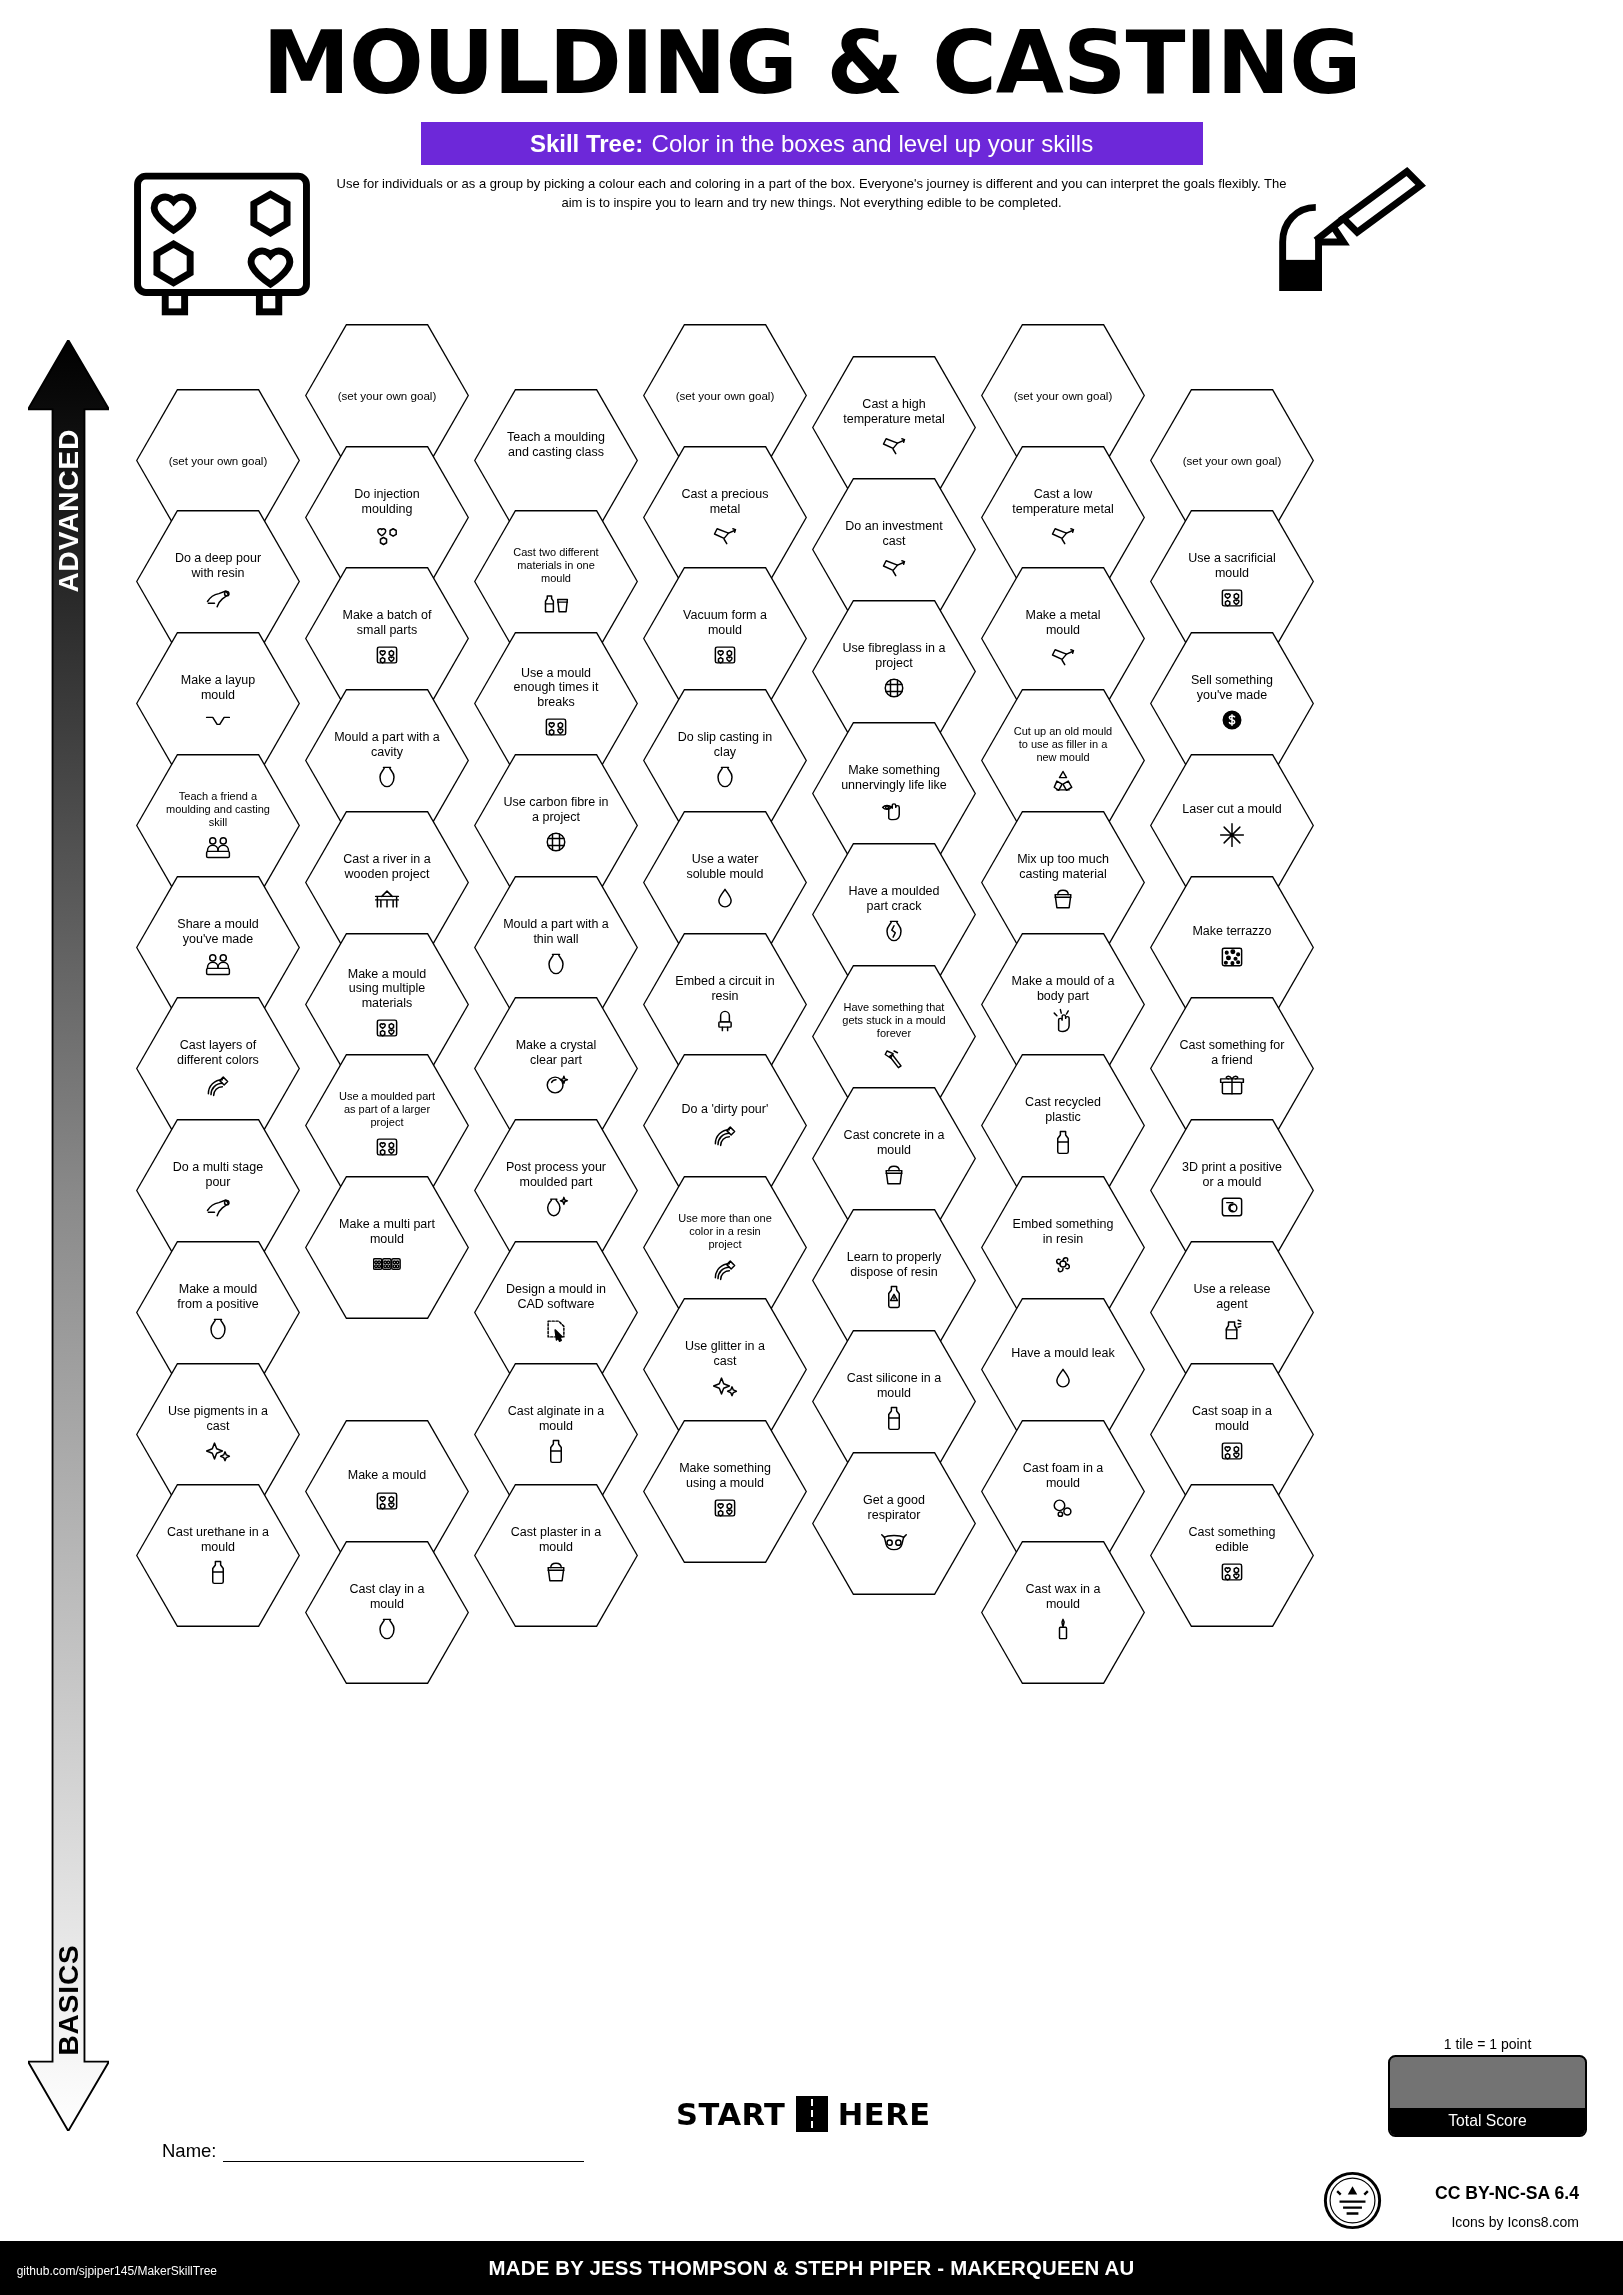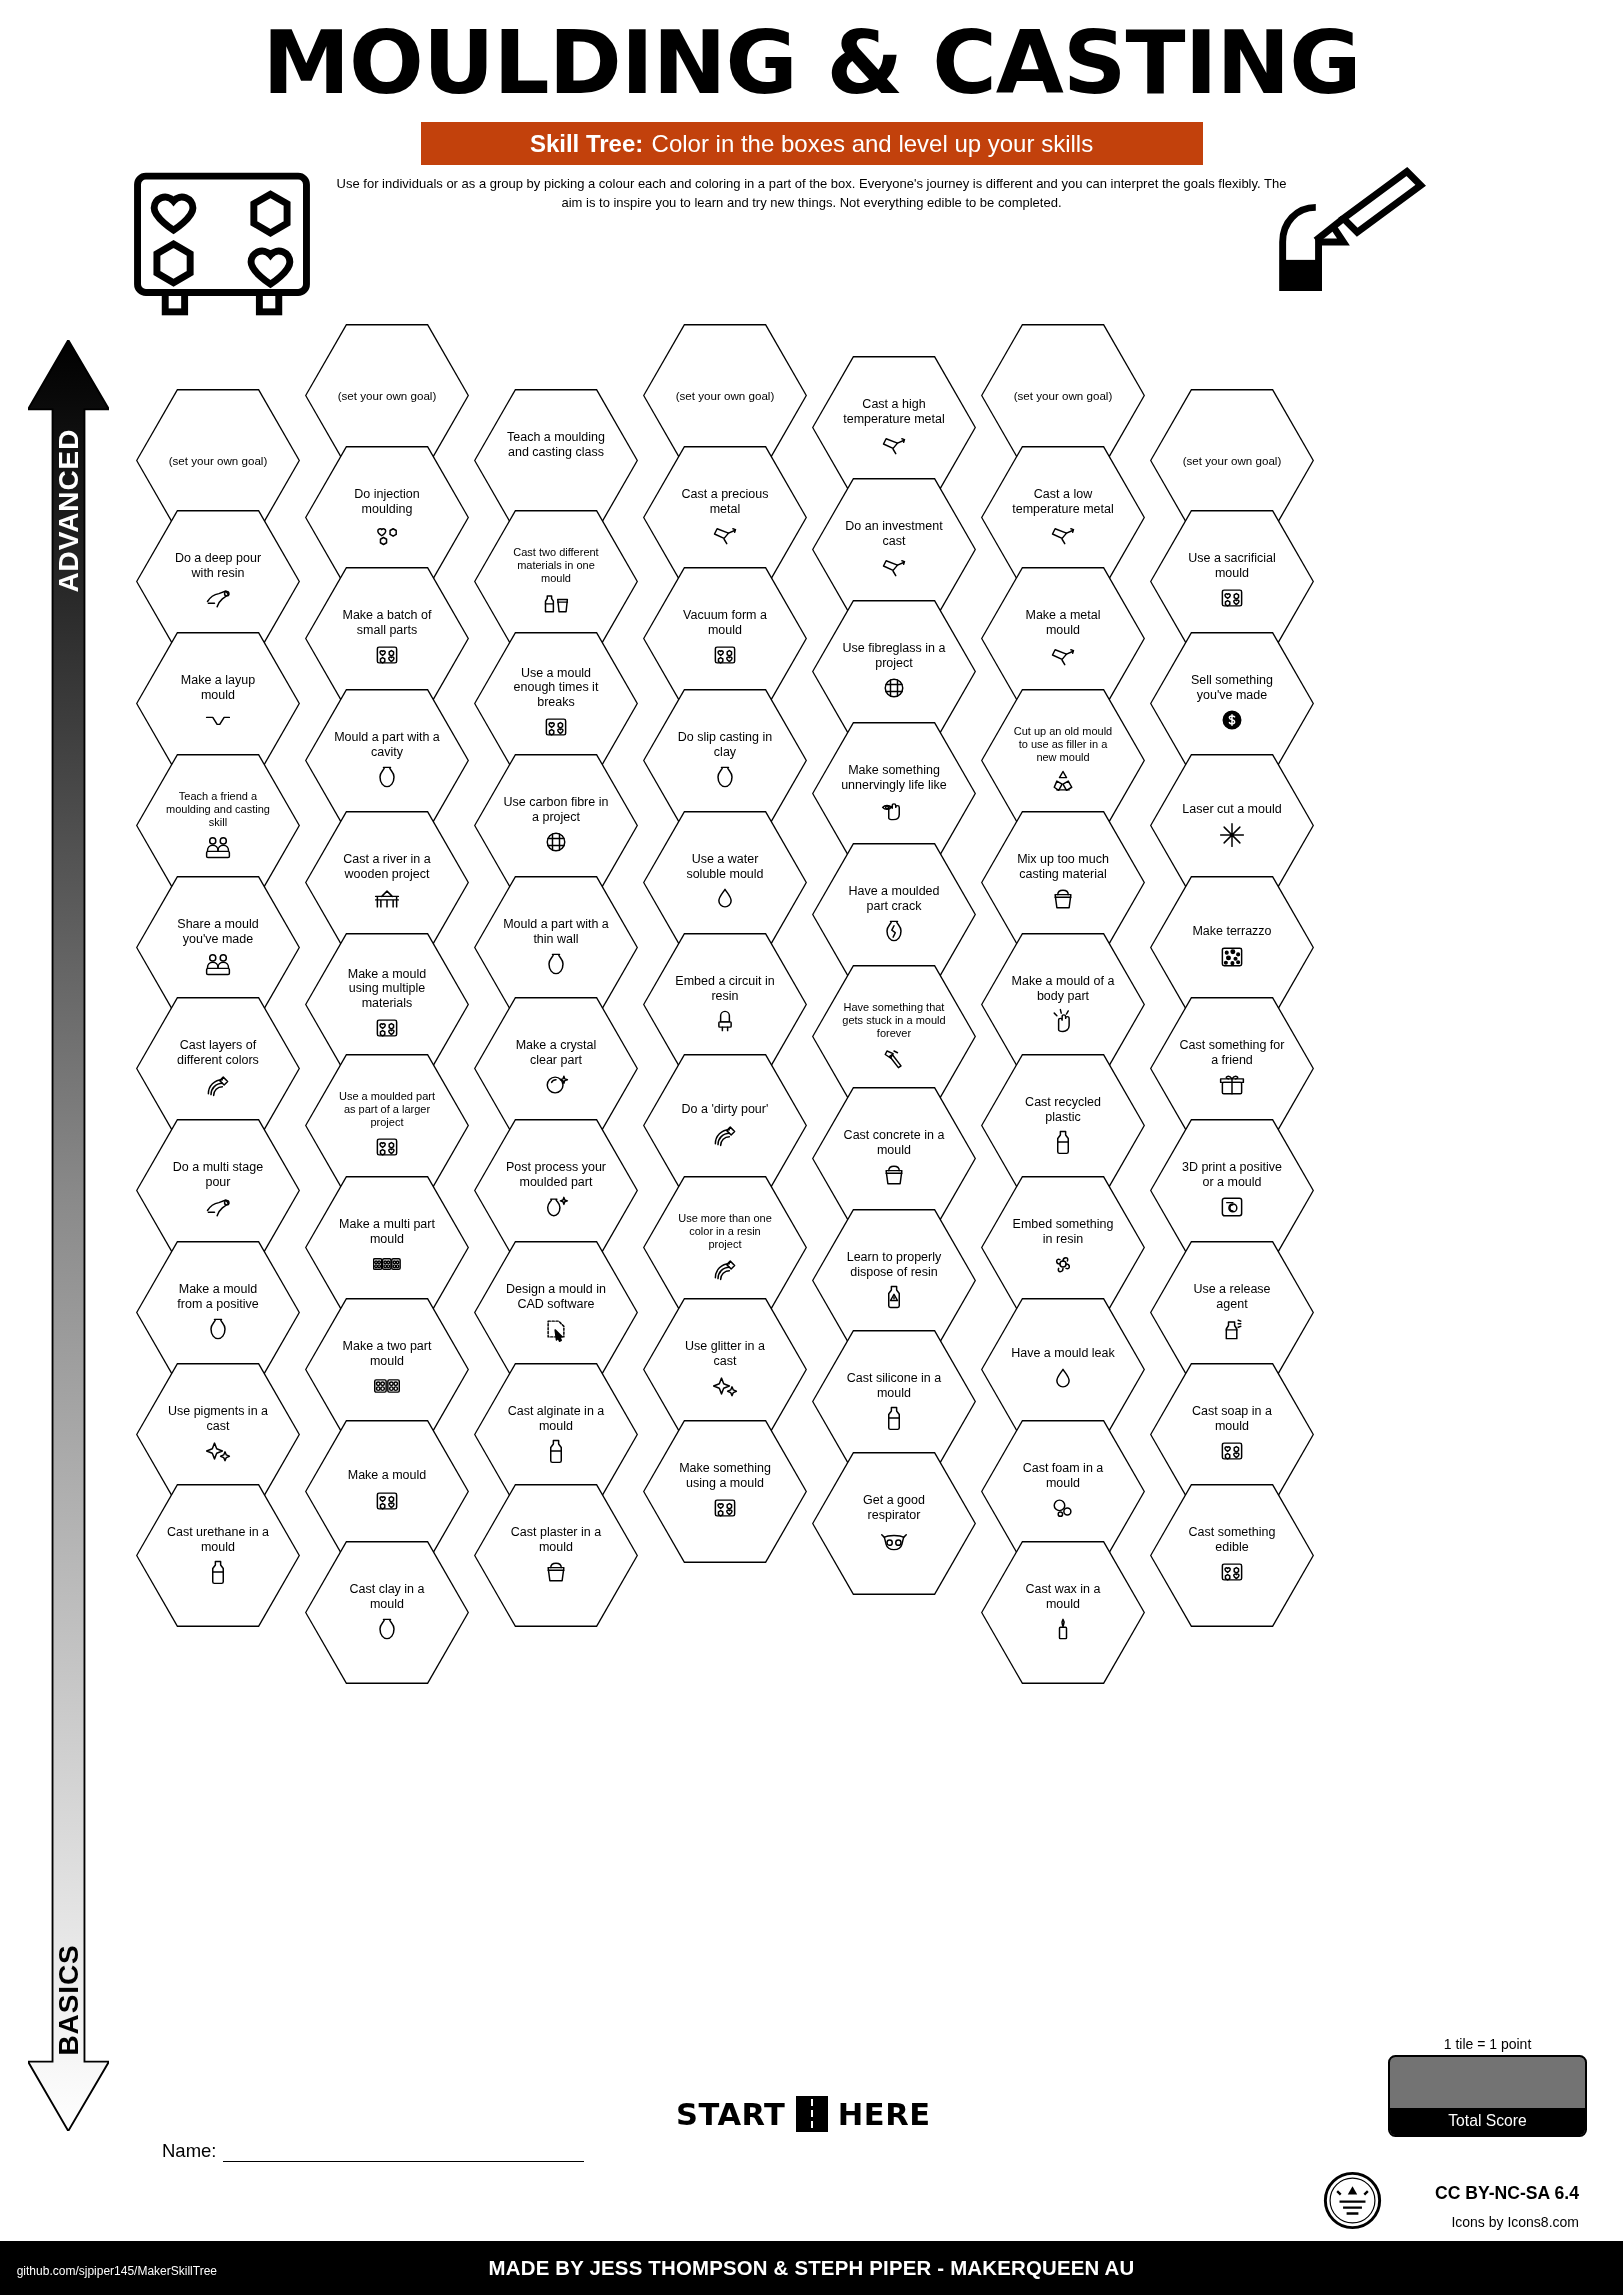--- a/index.html
+++ b/index.html
@@ -20,21 +20,21 @@
     font-size: 88px;
     font-weight: 900;
     letter-spacing: -0.9px;
     line-height: 1;
     padding-top: 18.5px;
     font-family: "DejaVu Sans", sans-serif;
   }
 
   #subtitle-bar {
     margin: 15.7px auto 0 auto;
-    background: #c2410c;
+    background: #6d28d9;
     color: #fff;
     width: 782px;
     height: 43px;
     display: flex;
     align-items: center;
     justify-content: center;
     font-size: 24px;
   }
   #subtitle-bar .lead { font-weight: 700; margin-right: 8.3px; }
 
@@ -442,39 +442,20 @@
             <circle cx="28" cy="37" r="3"></circle>
             <circle cx="35" cy="37" r="3"></circle>
             <circle cx="49" cy="28" r="3"></circle>
             <circle cx="56" cy="28" r="3"></circle>
             <circle cx="49" cy="37" r="3"></circle>
             <circle cx="56" cy="37" r="3"></circle>
           </svg>
         </div>
       </div>
     </div>
-    <div class="hex" style="width: 164px; height: 143px; left: 305px; top: 1298px;">
-      <div class="hex-inner">
-        <div class="hex-label">Make a two part mould</div>
-        <div class="hex-icon">
-          <svg viewBox="0 0 64 64" fill="none" stroke="#000" stroke-width="3.4" stroke-linecap="round" stroke-linejoin="round">
-            <rect x="4" y="18" width="26" height="28" rx="3"></rect>
-            <rect x="34" y="18" width="26" height="28" rx="3"></rect>
-            <circle cx="12" cy="27" r="4"></circle>
-            <circle cx="22" cy="27" r="4"></circle>
-            <circle cx="12" cy="38" r="4"></circle>
-            <circle cx="22" cy="38" r="4"></circle>
-            <circle cx="42" cy="27" r="4"></circle>
-            <circle cx="52" cy="27" r="4"></circle>
-            <circle cx="42" cy="38" r="4"></circle>
-            <circle cx="52" cy="38" r="4"></circle>
-          </svg>
-        </div>
-      </div>
-    </div>
     <div class="hex" style="width: 164px; height: 143px; left: 305px; top: 1420px;">
       <div class="hex-inner">
         <div class="hex-label">Make a mould</div>
         <div class="hex-icon">
           <svg viewBox="0 0 64 64" fill="none" stroke="#000" stroke-width="3.4" stroke-linecap="round" stroke-linejoin="round">
             <rect x="10" y="14" width="44" height="36" rx="4"></rect>
             <path d="M22 24c-2-3-6-1-6 2 0 3 6 7 6 7s6-4 6-7c0-3-4-5-6-2z"></path>
             <path d="M42 22l5 3v6l-5 3-5-3v-6z"></path>
             <path d="M22 38l5 3v6l-5 3-5-3v-6z"></path>
             <path d="M42 38c-2-3-6-1-6 2 0 3 6 7 6 7s6-4 6-7c0-3-4-5-6-2z"></path>

